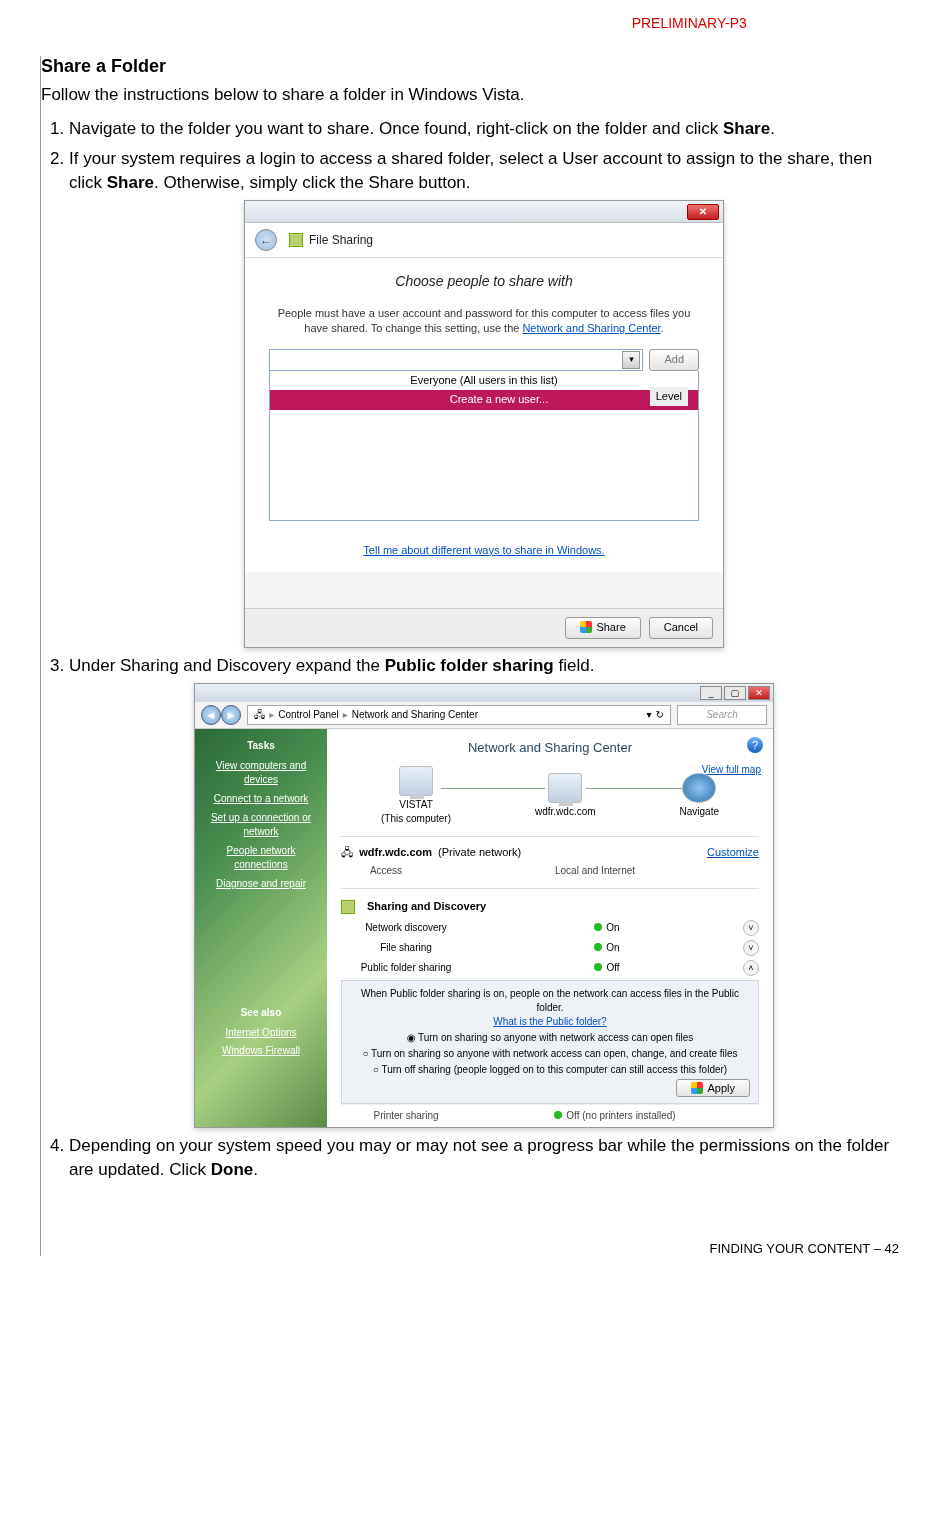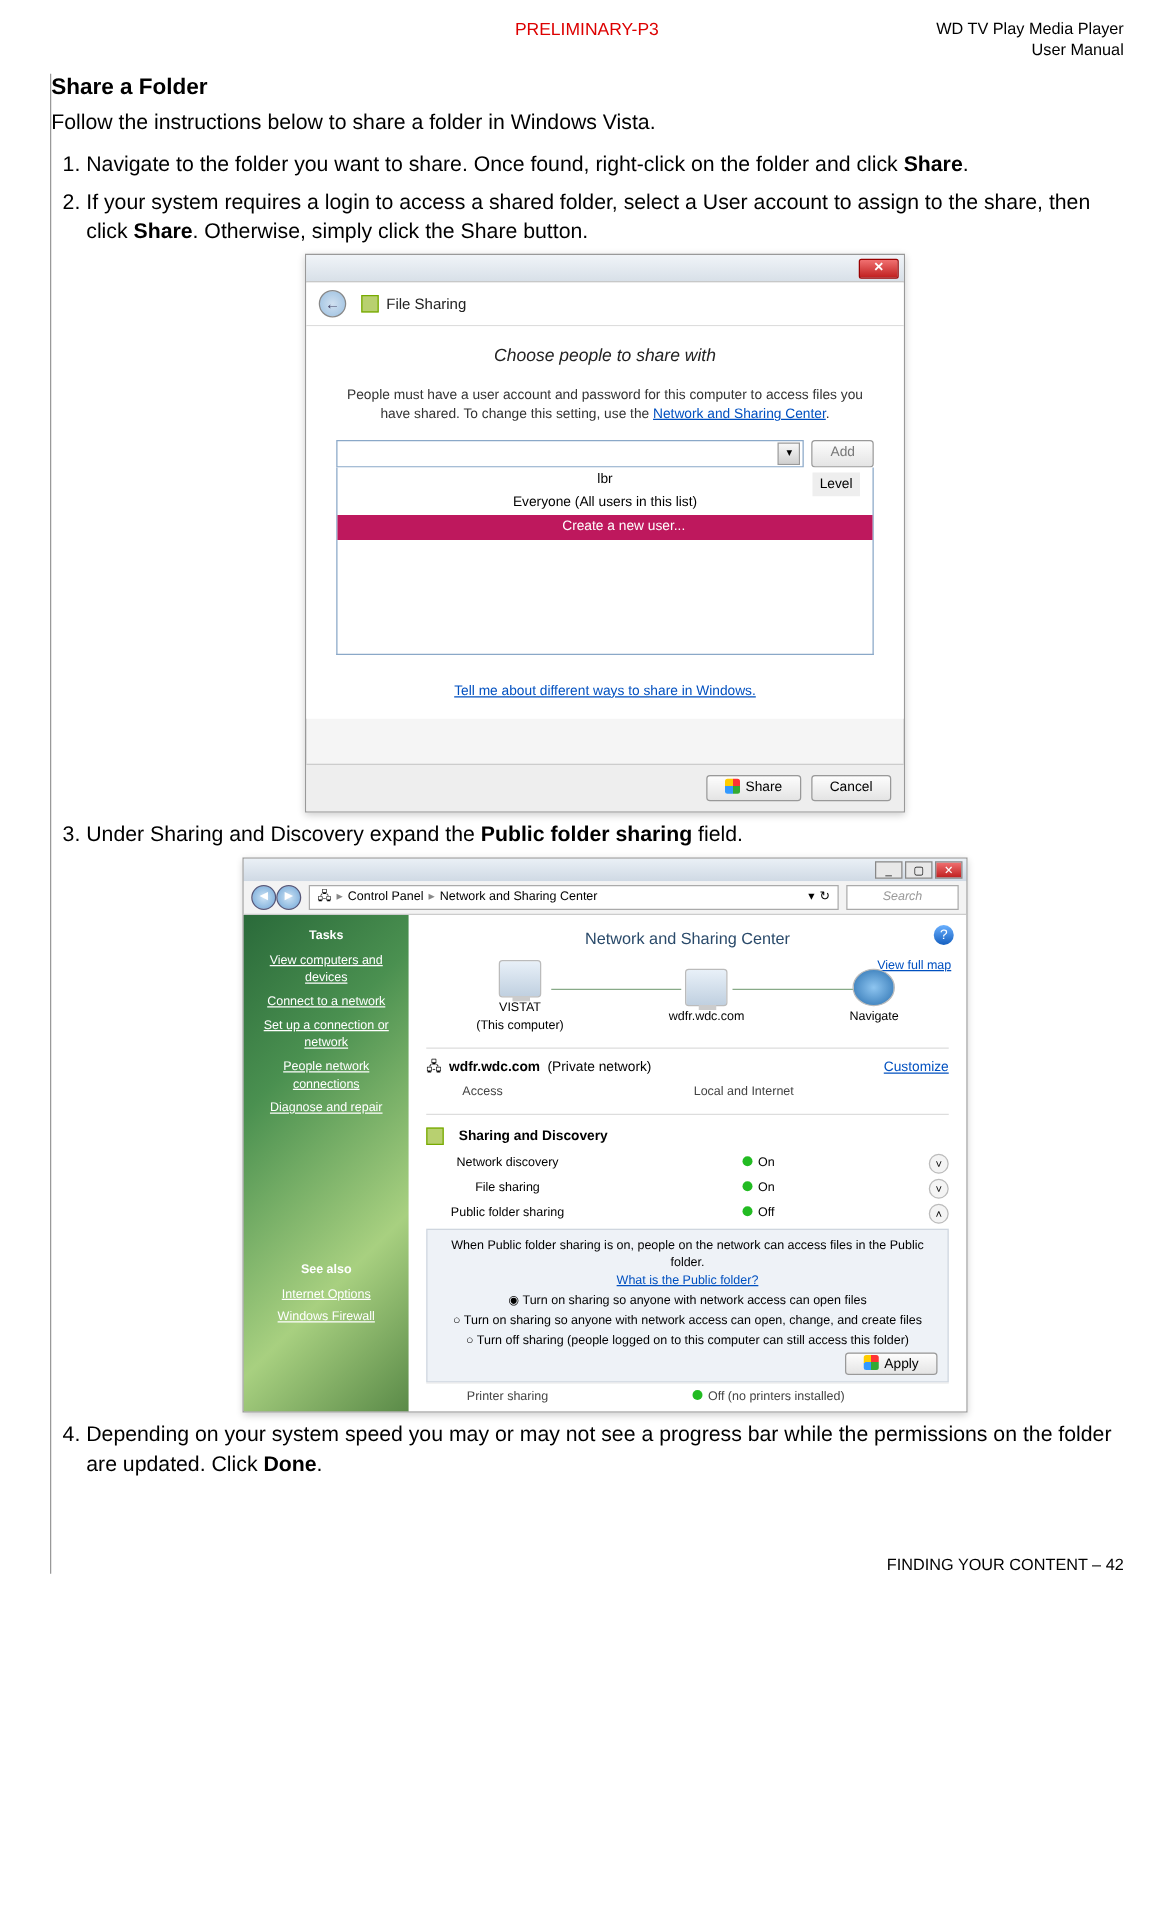--- a/index.html
+++ b/index.html
@@ -13,21 +13,21 @@
     background: #fff;
   }
   .page {
     padding: 15px 40px 30px 40px;
     position: relative;
   }
   .header {
     display: flex;
     justify-content: space-between;
     align-items: flex-start;
-    margin-bottom: 10px;
+    margin-bottom: 25px;
     gap: 20px;
   }
   .header-left { flex: 1; }
   .preliminary {
     color: #d00;
     font-size: 14px;
     text-align: center;
     flex: 1;
   }
   .header-right {
@@ -117,21 +117,21 @@
     border:1px solid #999; border-radius:3px;
     color:#777;
   }
   .btn.enabled { color:#000; }
   .list-box {
     border:1px solid #8aa8c8; border-top:none; background:#fff;
     height: 150px; position:relative;
   }
   .list-item { padding:2px 6px; font-size:11px; }
   .list-item.sel { background:#be185d; color:#fff;padding-left:36px; }
-  .level-label { position:absolute; top:4px; right:10px; font-size:11px; padding:2px 6px; background:#eee; }
+  .level-label { position:absolute; top:16px; right:10px; font-size:11px; padding:2px 6px; background:#eee; }
   .fs-link2 { margin-top:22px; }
   .fs-footer {
     margin-top: 36px; padding: 8px 10px;
     background:#eee; border-top:1px solid #ccc;
     display:flex; justify-content:flex-end; gap:8px;
   }
   .shield { width:12px;height:12px;display:inline-block;vertical-align:-2px;
     background: conic-gradient(#f33 0 25%, #3a3 0 50%, #39f 0 75%, #fc0 0 100%);
     border-radius:2px; margin-right:4px; }
 
@@ -192,24 +192,20 @@
   }
   .center-wrap { text-align:center; }
 </style>
 </head>
 <body>
 
 <div class="page">
   <div class="header">
     <div class="header-left"></div>
     <div class="preliminary">PRELIMINARY-P3</div>
-    <div class="header-right">
-      <div>WD TV Play Media Player</div>
-      <div>User Manual</div>
-    </div>
   </div>
 
   <div class="left-rule">
     <h2>Share a Folder</h2>
     <div class="intro">Follow the instructions below to share a folder in Windows Vista.</div>
 
     <ol class="steps">
       <li>
         <span>Navigate to the folder you want to share. Once found, right-click on the folder and click </span><span class="bold">Share</span><span>.</span>
       </li>
@@ -233,21 +229,20 @@
               <span>People must have a user account and password for this computer to access files you have shared.  To change this setting, use the </span><span class="link">Network and Sharing Center</span><span>.</span>
             </div>
             <div class="fs-row">
               <div class="fs-input">
                 <div class="dd-arrow">▾</div>
               </div>
               <div class="btn">Add</div>
             </div>
             <div class="list-box">
               <div class="level-label">Level</div>
-              <div class="list-item">lbr</div>
               <div class="list-item">Everyone (All users in this list)</div>
               <div class="list-item sel">Create a new user...</div>
             </div>
             <div class="fs-link2"><span class="link">Tell me about different ways to share in Windows.</span></div>
           </div>
           <div class="fs-footer">
             <div class="btn enabled"><span class="shield"></span><span>Share</span></div>
             <div class="btn enabled">Cancel</div>
           </div>
         </div>

